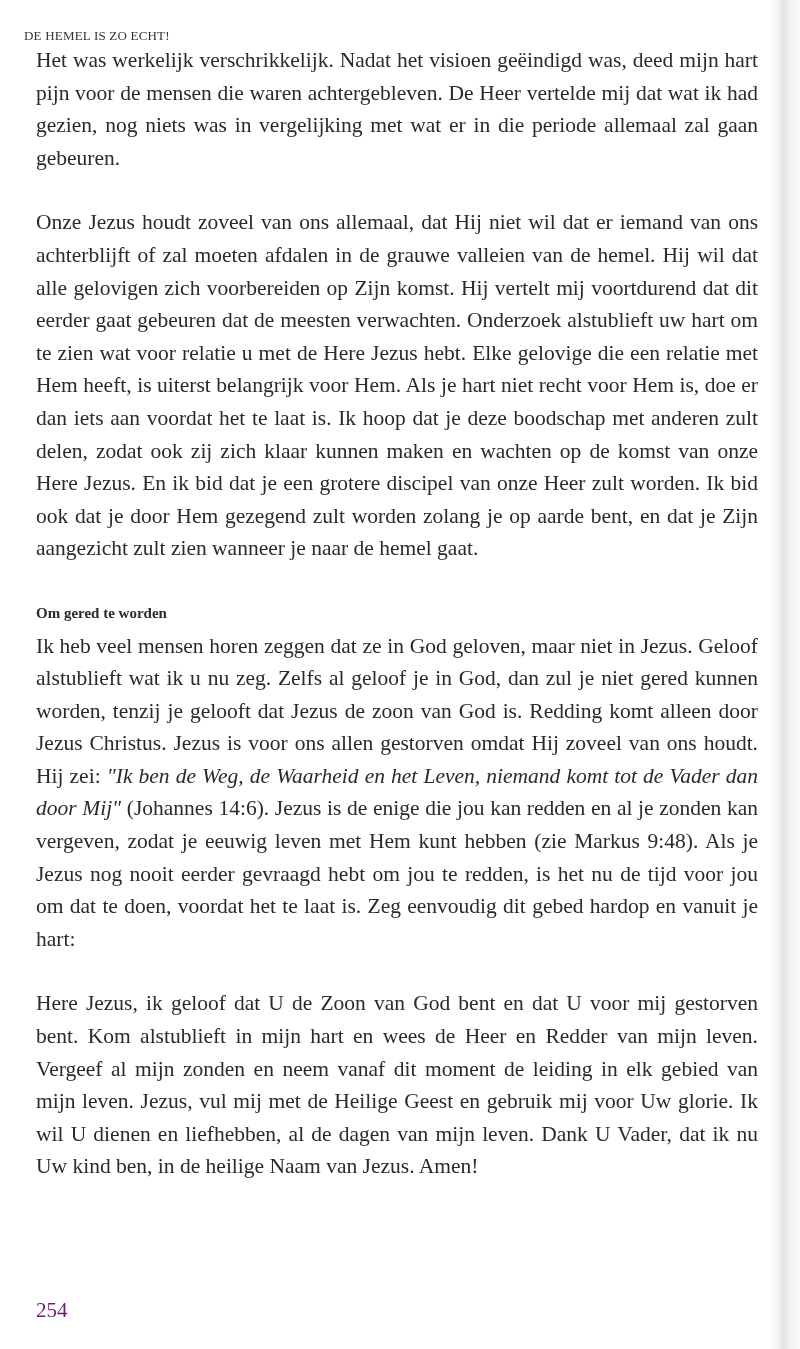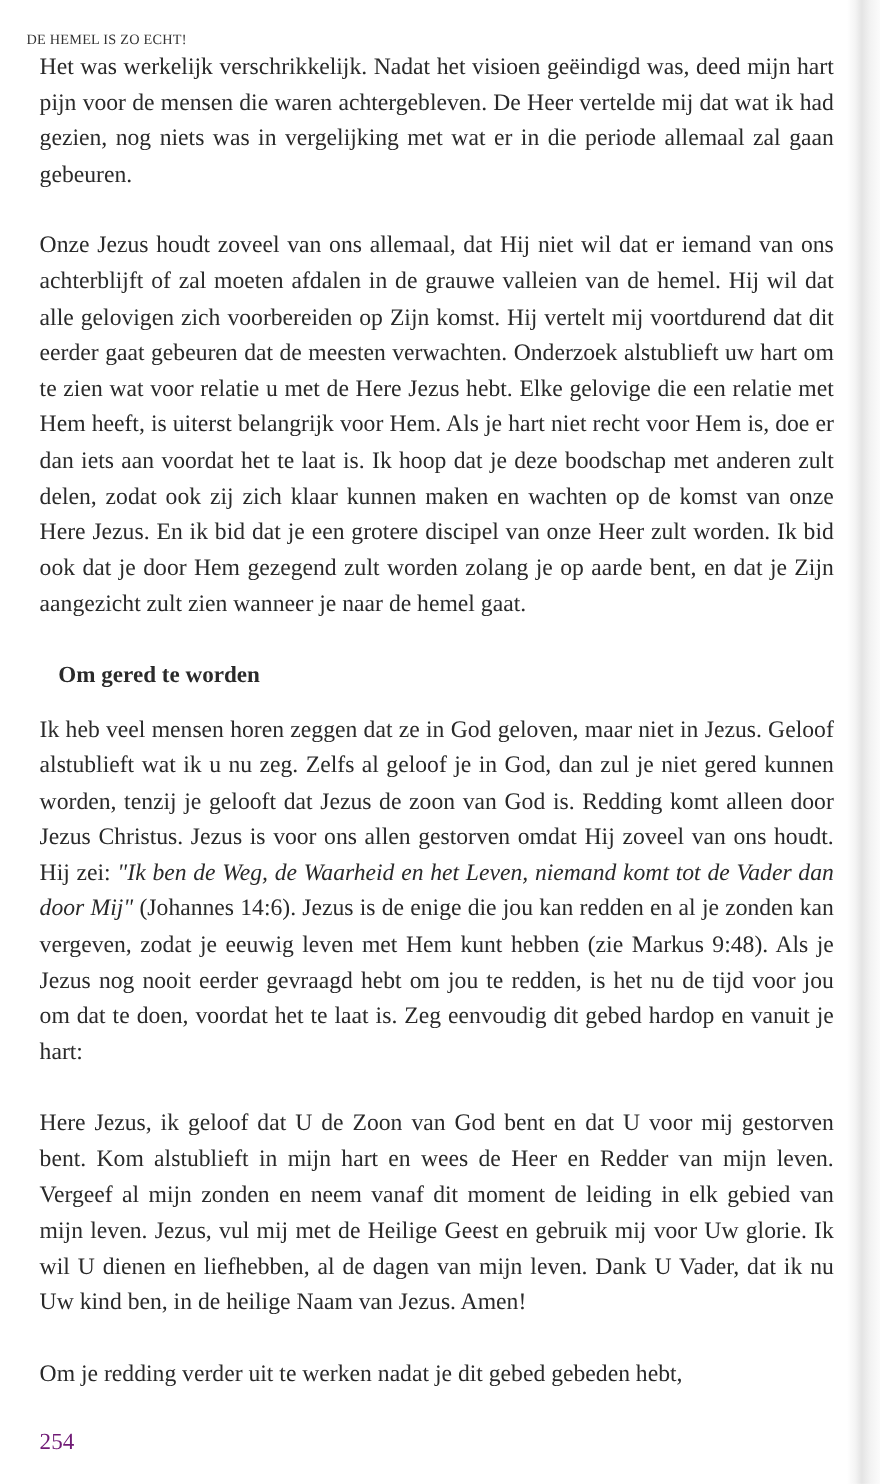--- a/index.html
+++ b/index.html
@@ -18,37 +18,36 @@
     font-size: 13px; letter-spacing: 0.2px; color: #333;
     font-variant: small-caps; text-transform: uppercase; margin-top: 12px;
   }
   .content {
     position: absolute; left: 36px; top: 44px; width: 722px;
     font-size: 21.5px; line-height: 32.6px;
     text-align: justify;
   }
   .para { margin: 0 0 32px 0; }
   .para.tight { margin-bottom: 0; }
-  .heading { font-weight: bold; margin: 17px; font-size: 21px; }
+  .heading { font-weight: bold; margin: 0; font-size: 15px; }
   .prayer { margin: 0 0 32px 0; }
   .quote { font-style: italic; }
   .page-number {
     position: absolute; left: 36px; top: 1298px;
     font-size: 21px; color: #701a75;
   }
 </style>
 </head>
 <body>
 
 <div class="page-edge"></div>
 
 <div class="running-head">De Hemel is zo echt!</div>
 
 <div class="content">
   <p class="para">Het was werkelijk verschrikkelijk. Nadat het visioen geëindigd was, deed mijn hart pijn voor de mensen die waren achtergebleven. De Heer vertelde mij dat wat ik had gezien, nog niets was in vergelijking met wat er in die periode allemaal zal gaan gebeuren.</p>
   <p class="para">Onze Jezus houdt zoveel van ons allemaal, dat Hij niet wil dat er iemand van ons achterblijft of zal moeten afdalen in de grauwe valleien van de hemel. Hij wil dat alle gelovigen zich voorbereiden op Zijn komst. Hij vertelt mij voortdurend dat dit eerder gaat gebeuren dat de meesten verwachten. Onderzoek alstublieft uw hart om te zien wat voor relatie u met de Here Jezus hebt. Elke gelovige die een relatie met Hem heeft, is uiterst belangrijk voor Hem. Als je hart niet recht voor Hem is, doe er dan iets aan voordat het te laat is. Ik hoop dat je deze boodschap met anderen zult delen, zodat ook zij zich klaar kunnen maken en wachten op de komst van onze Here Jezus. En ik bid dat je een grotere discipel van onze Heer zult worden. Ik bid ook dat je door Hem gezegend zult worden zolang je op aarde bent, en dat je Zijn aangezicht zult zien wanneer je naar de hemel gaat.</p>
   <p class="heading">Om gered te worden</p>
   <p class="para"><span>Ik heb veel mensen horen zeggen dat ze in God geloven, maar niet in Jezus. Geloof alstublieft wat ik u nu zeg. Zelfs al geloof je in God, dan zul je niet gered kunnen worden, tenzij je gelooft dat Jezus de zoon van God is. Redding komt alleen door Jezus Christus. Jezus is voor ons allen gestorven omdat Hij zoveel van ons houdt. Hij zei: </span><span class="quote">"Ik ben de Weg, de Waarheid en het Leven, niemand komt tot de Vader dan door Mij"</span><span> (Johannes 14:6). Jezus is de enige die jou kan redden en al je zonden kan vergeven, zodat je eeuwig leven met Hem kunt hebben (zie Markus 9:48). Als je Jezus nog nooit eerder gevraagd hebt om jou te redden, is het nu de tijd voor jou om dat te doen, voordat het te laat is. Zeg een­voudig dit gebed hardop en vanuit je hart:</span></p>
   <p class="prayer">Here Jezus, ik geloof dat U de Zoon van God bent en dat U voor mij gestorven bent. Kom alstublieft in mijn hart en wees de Heer en Redder van mijn leven. Vergeef al mijn zonden en neem vanaf dit moment de leiding in elk gebied van mijn leven. Jezus, vul mij met de Heilige Geest en gebruik mij voor Uw glorie. Ik wil U dienen en liefhebben, al de dagen van mijn leven. Dank U Vader, dat ik nu Uw kind ben, in de heilige Naam van Jezus. Amen!</p>
-  <p class="para tight">Om je redding verder uit te werken nadat je dit gebed gebeden hebt,</p>
 </div>
 
 <div class="page-number">254</div>
 
 </body></html>

